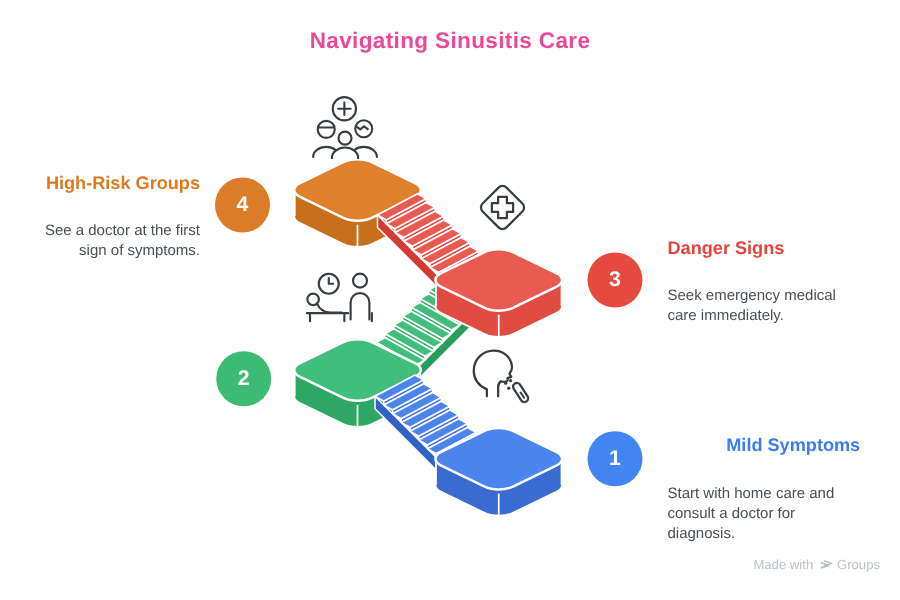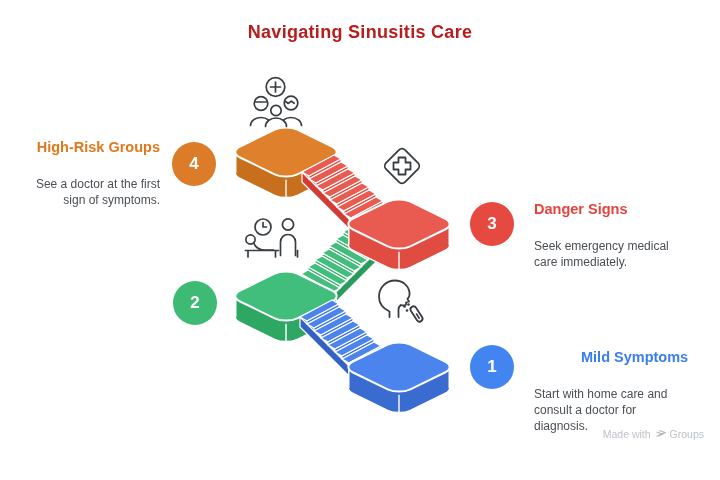--- a/index.html
+++ b/index.html
@@ -1,29 +1,29 @@
 <!DOCTYPE html>
 <html><head>
 <meta charset="utf-8">
 <style>
   html,body{margin:0;padding:0;background:#fff;}
   #stage{position:relative;width:720px;height:480px;background:#ffffff;overflow:hidden;
          font-family:"Liberation Sans",sans-serif;}
   #scene-svg{position:absolute;left:0;top:0;}
   .main-title{position:absolute;left:0;right:0;top:22px;text-align:center;
-              font-size:18px;font-weight:700;color:#b91c1c;letter-spacing:.3px;}
+              font-size:18px;font-weight:700;color:#ec4899;letter-spacing:.3px;}
   .step-block{position:absolute;}
   .step-block.left{right:560px;text-align:right;white-space:nowrap;}
   .step-block.right{left:534px;text-align:left;white-space:nowrap;}
   .step-title{font-size:14.5px;font-weight:700;line-height:18px;}
   .step-desc{font-size:12px;color:#4a4f55;line-height:16px;margin-top:20px;}
   .num-circle{position:absolute;width:44px;height:44px;border-radius:50%;
               display:flex;align-items:center;justify-content:center;
               color:#fff;font-size:17px;font-weight:700;}
-  .watermark{position:absolute;right:16px;top:428px;display:flex;align-items:center;gap:4px;
+  .watermark{position:absolute;right:16px;top:446px;display:flex;align-items:center;gap:4px;
              font-size:10.5px;color:#bdc2c7;}
 </style>
 </head>
 <body>
 
 <div id="stage">
 
   <svg id="scene-svg" width="720" height="480" viewBox="0 0 720 480">
     <g id="scene">
         <g>
@@ -164,21 +164,21 @@
   <div class="main-title">Navigating Sinusitis Care</div>
 
   <div class="step-block left" style="top:138px;">
     <div class="step-title" style="color: rgb(224, 121, 30);">High-Risk Groups</div>
     <div class="step-desc">See a doctor at the first<br>sign of symptoms.</div>
   </div>
   <div class="num-circle" style="left: 172px; top: 142px; background: rgb(220, 124, 40);">4</div>
 
   <div class="num-circle" style="left: 173px; top: 281px; background: rgb(61, 187, 116);">2</div>
 
-  <div class="step-block right" style="top:200px;">
+  <div class="step-block right" style="top:190px;">
     <div class="step-title" style="color: rgb(229, 67, 59);">Danger Signs</div>
     <div class="step-desc">Seek emergency medical<br>care immediately.</div>
   </div>
   <div class="num-circle" style="left: 470px; top: 202px; background: rgb(230, 73, 63);">3</div>
 
   <div class="step-block right" style="top:348px;">
     <div class="step-title" style="color: rgb(59, 125, 238); margin-left: 47px;">Mild Symptoms</div>
     <div class="step-desc">Start with home care and<br>consult a doctor for<br>diagnosis.</div>
   </div>
   <div class="num-circle" style="left: 470px; top: 345px; background: rgb(66, 133, 240);">1</div>

